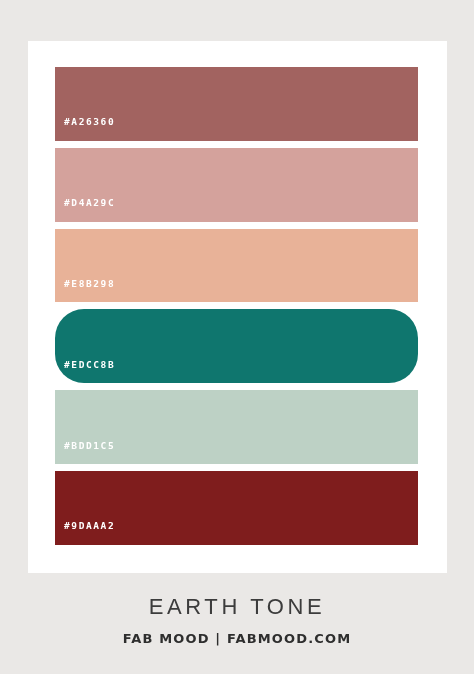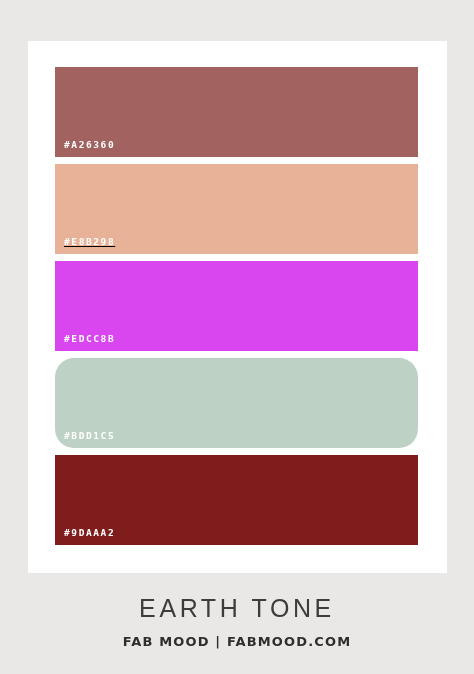--- a/index.html
+++ b/index.html
@@ -54,37 +54,37 @@
     box-sizing: border-box;
   }
 
   .swatch-label {
     color: #ffffff;
     font-family: "DejaVu Sans Mono", "Liberation Mono", monospace;
     font-size: 9.5px;
     font-weight: bold;
     letter-spacing: 1.6px;
     padding-left: 9px;
-    padding-bottom: 8px;
+    padding-bottom: 14px;
     line-height: 1;
     white-space: nowrap;
   }
 
   
   .footer {
     position: absolute;
     left: 0;
     top: 596px;
     width: 474px;
     text-align: center;
   }
 
   .poster-title {
     font-family: "Liberation Sans", sans-serif;
-    font-size: 25px;
+    font-size: 22px;
     font-weight: 300;
     letter-spacing: 3.6px;
     color: #3c3c3c;
     line-height: 1;
     margin: 0;
     white-space: nowrap;
   }
 
   .poster-subtitle {
     margin: 14px 0 0 0;
@@ -102,30 +102,33 @@
 
 <div class="poster">
 
   <div class="card" style="background: rgb(255, 255, 255);">
     <div class="swatch-stack">
 
       <div class="swatch" style="background: rgb(162, 99, 96);">
         <span class="swatch-label">#A26360</span>
       </div>
 
+      <div class="swatch" style="background: rgb(212, 162, 156);">
+        <span class="swatch-label">#D4A29C</span>
+      </div>
 
-      <div class="swatch" style="background: rgb(232, 178, 152); text-decoration: underline;">
+      <div class="swatch" style="background: rgb(232, 178, 152);">
         <span class="swatch-label">#E8B298</span>
       </div>
 
-      <div class="swatch" style="background: #d946ef;">
+      <div class="swatch" style="background: #0f766e; border-radius: 29px;">
         <span class="swatch-label">#EDCC8B</span>
       </div>
 
-      <div class="swatch" style="background: rgb(189, 209, 197); border-radius: 19px;">
+      <div class="swatch" style="background: rgb(189, 209, 197);">
         <span class="swatch-label">#BDD1C5</span>
       </div>
 
       <div class="swatch" style="background: #7f1d1d;">
         <span class="swatch-label">#9DAAA2</span>
       </div>
 
     </div>
   </div>
 

